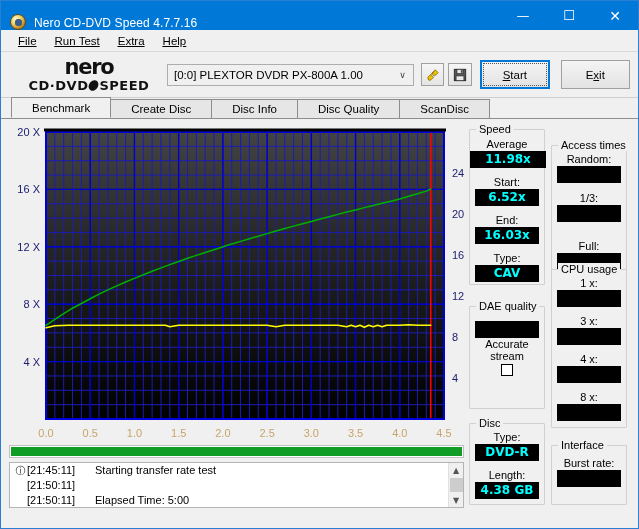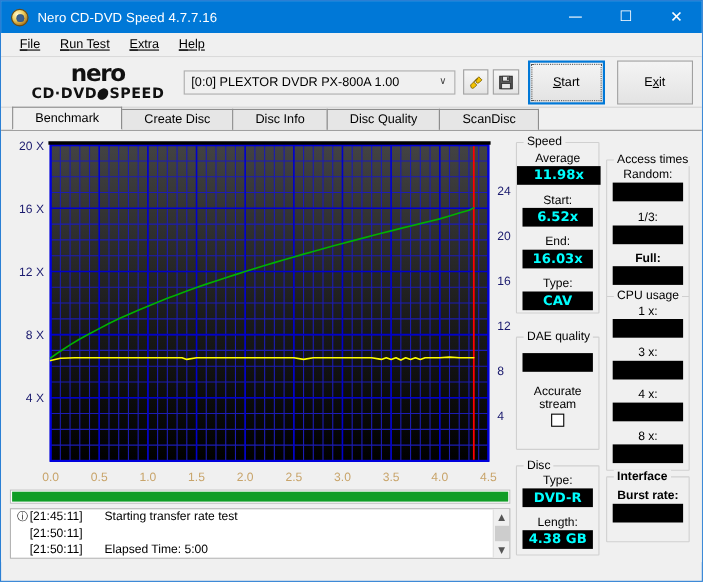--- a/index.html
+++ b/index.html
@@ -15,21 +15,21 @@
     width: 639px; height: 529px;
     background: #f0f0f0;
     border: 1px solid #2a7fd4;
   }
 
   
   .titlebar {
     height: 29px;
     background: #0078d7;
     display: flex;
-    align-items: center;
+    align-items: flex-end;
     position: relative;
   }
   .title-icon {
     width: 16px; height: 16px;
     margin-left: 9px; margin-right: 8px;
     border-radius: 50%;
     background: radial-gradient(circle at 35% 30%, #fff9d0 0%, #f0d060 40%, #b07c20 75%, #705010 100%);
     border: 1px solid #6b4a10;
     position: relative;
   }
@@ -144,21 +144,21 @@
   }
   .tool-btn {
     width: 25px; height: 23px;
     margin-left: 7px;
     background: linear-gradient(#f6f6f6, #e4e4e4);
     border: 1px solid #a0a0a0;
     display: flex; align-items: center; justify-content: center;
   }
   .tool-btn.second { margin-left: 4px; }
   .action-btn {
-    height: 40px;
+    height: 29px;
     margin-left: 8px;
     background: linear-gradient(#f4f4f4, #e3e3e3);
     border: 1px solid #a0a0a0;
     font-size: 11.5px;
     color: #000;
     display: flex; align-items: center; justify-content: center;
   }
   .action-btn.start-btn {
     width: 74px;
     border: 2px solid #0078d7;
@@ -531,56 +531,56 @@
         <div class="val-box" style="width:64px;">6.52x</div>
         <div class="fld-label" style="margin-top:8px;">End:</div>
         <div class="val-box" style="width:64px;">16.03x</div>
         <div class="fld-label" style="margin-top:8px;">Type:</div>
         <div class="val-box" style="width:64px;">CAV</div>
       </div>
 
       <div class="group" style="left:0; top:183px; width:76px; height:103px;">
         <div class="glabel">DAE quality</div>
         <div class="val-box empty" style="width:64px; margin-top:14px;"></div>
-        <div class="fld-label" style="margin-top:12px;">Accurate</div>
+        <div class="fld-label" style="">Accurate</div>
         <div class="fld-label">stream</div>
         <div class="checkbox-sq"></div>
       </div>
 
       <div class="group" style="left:0; top:300px; width:76px; height:82px;">
         <div class="glabel">Disc</div>
         <div class="fld-label" style="margin-top:7px;">Type:</div>
         <div class="val-box" style="width:64px;">DVD-R</div>
         <div class="fld-label" style="margin-top:8px;">Length:</div>
         <div class="val-box" style="width:64px;">4.38 GB</div>
       </div>
 
       <div class="group" style="left:82px; top:22px; width:76px; height:125px;">
         <div class="glabel">Access times</div>
         <div class="fld-label" style="margin-top:7px;">Random:</div>
         <div class="val-box empty" style="width:64px;"></div>
         <div class="fld-label" style="margin-top:9px;">1/3:</div>
         <div class="val-box empty" style="width:64px;"></div>
-        <div class="fld-label" style="margin-top:7px;font-weight:bold;">Full:</div>
+        <div class="fld-label" style="margin-top:18px;">Full:</div>
         <div class="val-box empty" style="width:64px;"></div>
       </div>
 
       <div class="group" style="left:82px; top:146px; width:76px; height:159px;">
         <div class="glabel">CPU usage</div>
         <div class="fld-label" style="margin-top:7px;">1 x:</div>
         <div class="val-box empty" style="width:64px;"></div>
         <div class="fld-label" style="margin-top:8px;">3 x:</div>
         <div class="val-box empty" style="width:64px;"></div>
         <div class="fld-label" style="margin-top:8px;">4 x:</div>
         <div class="val-box empty" style="width:64px;"></div>
         <div class="fld-label" style="margin-top:8px;">8 x:</div>
         <div class="val-box empty" style="width:64px;"></div>
       </div>
 
-      <div class="group" style="left:82px; top:310px; width:76px; height:60px;font-weight:bold;">
+      <div class="group" style="left:82px; top:322px; width:76px; height:60px;">
         <div class="glabel">Interface</div>
         <div class="fld-label" style="margin-top:11px;">Burst rate:</div>
         <div class="val-box empty" style="width:64px;"></div>
       </div>
     </div>
 
     <div class="progress-outer">
       <div class="progress-inner" id="progress-fill" style="width: 100%; background: rgb(16, 157, 38);"></div>
     </div>
 

